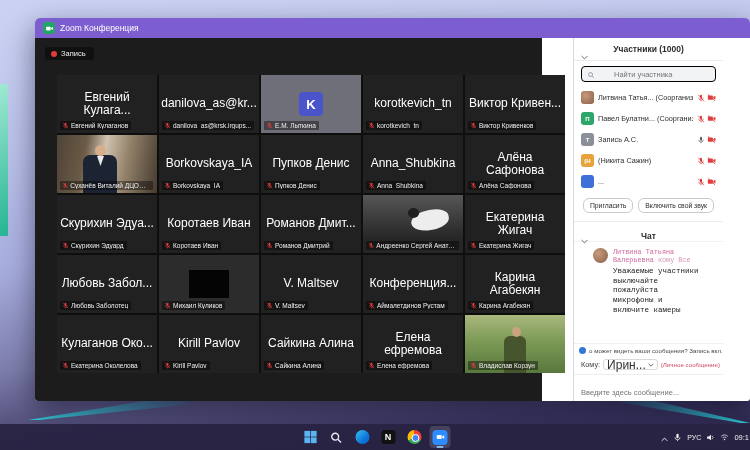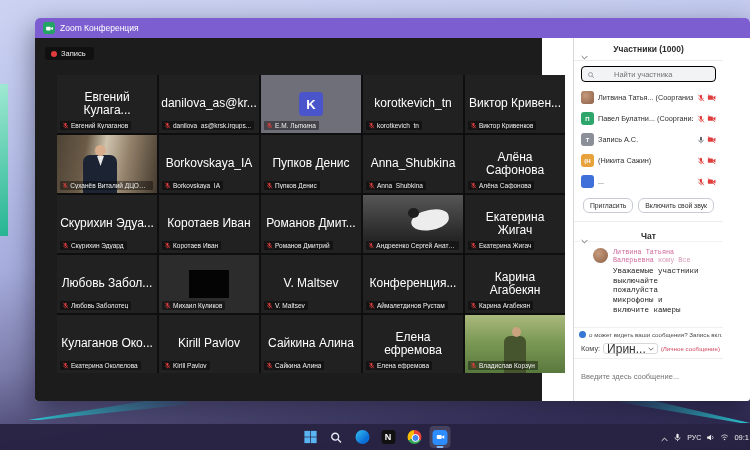--- a/index.html
+++ b/index.html
@@ -62,21 +62,21 @@
   .msg-head{font-size:6.8px;color:#cf6a9e;margin-bottom:2px;line-height:1.25;}
   .msg-to{color:#d795b5;}
   .msg-text{font-size:7.5px;color:#222;line-height:1.3;width:88px;}
   .chat-foot{flex:none;}
   .notice{display:flex;align-items:center;gap:3px;padding:3px 5px;font-size:6.2px;color:#4a4a4a;white-space:nowrap;overflow:hidden;border-top:1px solid #f0f0f0;}
   .n-ic{width:7px;height:7px;border-radius:50%;background:#3577d4;flex:none;}
   .to-row{display:flex;align-items:center;gap:3px;padding:2px 7px 4px;}
   .to-label{font-size:7.3px;color:#444;}
   .to-value{font-size:12px;color:#333;border:1px solid #d8d8d8;border-radius:3px;padding:0 3px;display:flex;gap:2px;align-items:center;height:11px;}
   .private{font-size:6.2px;color:#d14b62;white-space:nowrap;}
-  .input-row{border-top:1px solid #eee;padding:6px 7px 18px;}
+  .input-row{border-top:1px solid #eee;padding:6px 7px 2px;}
   .input-row input{width:100%;border:0;outline:0;font-size:7.5px;color:#333;font-family:inherit;}
   
   .taskbar{position:absolute;left:0;bottom:0;width:750px;height:26px;background:rgba(40,35,66,.95);z-index:5;}
   .tb-center{position:absolute;left:50%;top:0;transform:translateX(-50%);display:flex;gap:5px;height:100%;align-items:center;}
   .tb-btn{width:21px;height:22px;border-radius:4px;display:flex;align-items:center;justify-content:center;position:relative;}
   .tb-btn.active{background:rgba(255,255,255,.14);}
   .tb-btn.active::after{content:"";position:absolute;bottom:0;left:7px;width:7px;height:2px;border-radius:2px;background:#8ab6f0;}
   .ic-edge{width:14px;height:14px;border-radius:50%;background:linear-gradient(135deg,#35c1f1,#0b6fd8 70%);}
   .ic-note{width:14px;height:14px;border-radius:3px;background:#111;color:#fff;font-size:9px;font-weight:bold;display:flex;align-items:center;justify-content:center;}
   .ic-chrome{width:14px;height:14px;border-radius:50%;background:conic-gradient(#ea4335 0 120deg,#34a853 120deg 240deg,#fbbc05 240deg 360deg);position:relative;}

